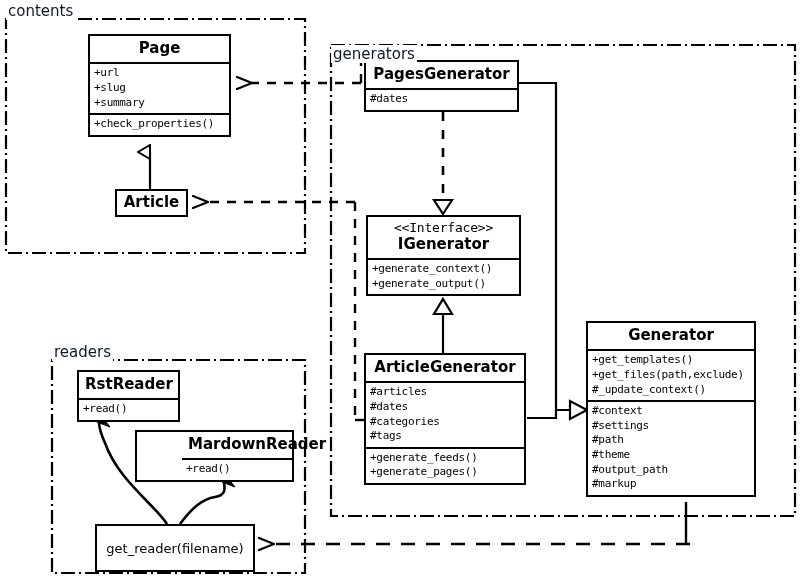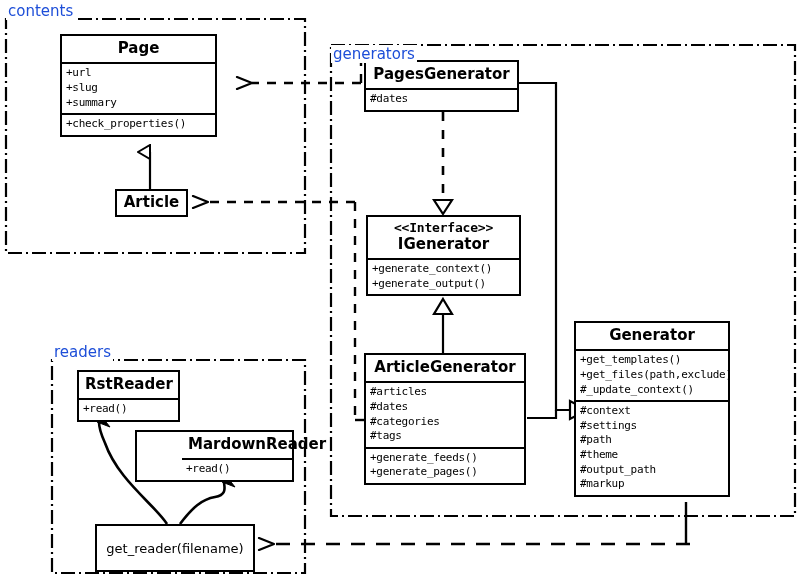--- a/index.html
+++ b/index.html
@@ -37,21 +37,21 @@
     font-weight: bold;
     font-size: 15px;
     font-family: "DejaVu Sans", sans-serif;
     color: #000000;
     padding: 4px 6px 5px 6px;
     line-height: 1.15;
     white-space: nowrap;
   }
   .uml-stereotype {
     display: block;
-    font-weight: bold;
+    font-weight: normal;
     font-size: 13px;
     font-family: "DejaVu Sans Mono", monospace;
     letter-spacing: -0.2px;
   }
   .uml-sep {
     border-top: 2px solid #000000;
   }
   .uml-compartment {
     box-sizing: border-box;
     padding: 2px 4px 3px 4px;
@@ -79,21 +79,21 @@
     font-family: "DejaVu Sans", sans-serif;
     font-size: 13px;
     color: #000000;
     white-space: nowrap;
   }
   
   .pkg-label {
     position: absolute;
     font-family: "DejaVu Sans", sans-serif;
     font-size: 15px;
-    color: #1d4ed8;
+    color: #0f172a;
     background: #ffffff;
     z-index: 6;
     white-space: nowrap;
     padding: 0 2px;
   }
 </style>
 </head>
 <body>
 
 <div id="canvas">
@@ -173,21 +173,21 @@
       <path d="M 180 524 C 192 508 202 499 215 497 C 228 495 224 486 224 482" fill="none" stroke="#000000" stroke-width="2.6" marker-end="url(#solid-arrow-up)"></path>
     </g>
   </svg>
 
   <div class="pkg-label" style="left:6px; top:2px;">contents</div>
 
   <div class="pkg-label" style="left:331px; top:28px;margin-top:17px;">generators</div>
 
   <div class="pkg-label" style="left:52px; top:343px;">readers</div>
 
-  <div class="uml-box" style="left:60px; top:34px; width:157px;">
+  <div class="uml-box" style="left:88px; top:34px; width:143px;">
     <div class="uml-title">Page</div>
     <div class="uml-compartment uml-sep">
       <div class="uml-row">+url</div>
       <div class="uml-row">+slug</div>
       <div class="uml-row">+summary</div>
     </div>
     <div class="uml-compartment uml-sep">
       <div class="uml-row">+check_properties()</div>
     </div>
   </div>
@@ -221,21 +221,21 @@
       <div class="uml-row">#dates</div>
       <div class="uml-row">#categories</div>
       <div class="uml-row">#tags</div>
     </div>
     <div class="uml-compartment uml-sep">
       <div class="uml-row">+generate_feeds()</div>
       <div class="uml-row">+generate_pages()</div>
     </div>
   </div>
 
-  <div class="uml-box" style="left:574px; top:321px; width:156px;">
+  <div class="uml-box" style="left:586px; top:321px; width:170px;">
     <div class="uml-title">Generator</div>
     <div class="uml-compartment uml-sep">
       <div class="uml-row">+get_templates()</div>
       <div class="uml-row">+get_files(path,exclude)</div>
       <div class="uml-row">#_update_context()</div>
     </div>
     <div class="uml-compartment uml-sep">
       <div class="uml-row">#context</div>
       <div class="uml-row">#settings</div>
       <div class="uml-row">#path</div>

